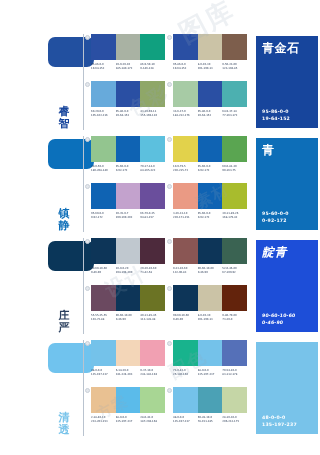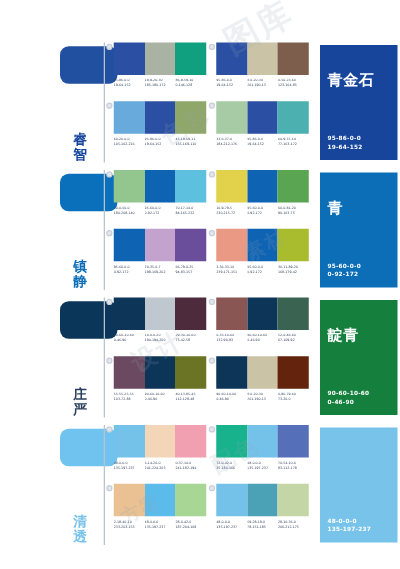--- a/index.html
+++ b/index.html
@@ -111,21 +111,21 @@
     padding-right: 1px;
     white-space: nowrap;
     overflow: hidden;
   }
   .code b { display: block; font-weight: normal; }
 
   .sec-right {
     position: absolute;
     left: 256px; top: 2px;
     width: 62px; height: 92px;
-    padding: 21px 6px;
+    padding: 5px 6px;
   }
   .sec-right .name {
     font-size: 12px;
     font-weight: bold;
     color: #ffffff;
     font-family: "DejaVu Sans", sans-serif;
     letter-spacing: 0.5px;
     line-height: 14px;
   }
   .sec-right .rcodes {
@@ -471,21 +471,21 @@
                 <b>201-190-13</b>
               </div>
               <div class="code">
                 <b>0-80-79-60</b>
                 <b>73-20-0</b>
               </div>
             </div>
           </div>
         </div>
       </div>
-      <div class="sec-right" style="background: #15803d;">
+      <div class="sec-right" style="background: #1d4ed8; font-style: italic;">
         <div class="name">靛青</div>
         <div class="rcodes">
           <span>90-60-10-60</span>
           <span>0-46-90</span>
         </div>
       </div>
     </div>
     <div class="section" style="top: 340px;">
       <div class="sec-left">
         <div class="key-chip" style="background: rgb(112, 195, 238);"></div>

